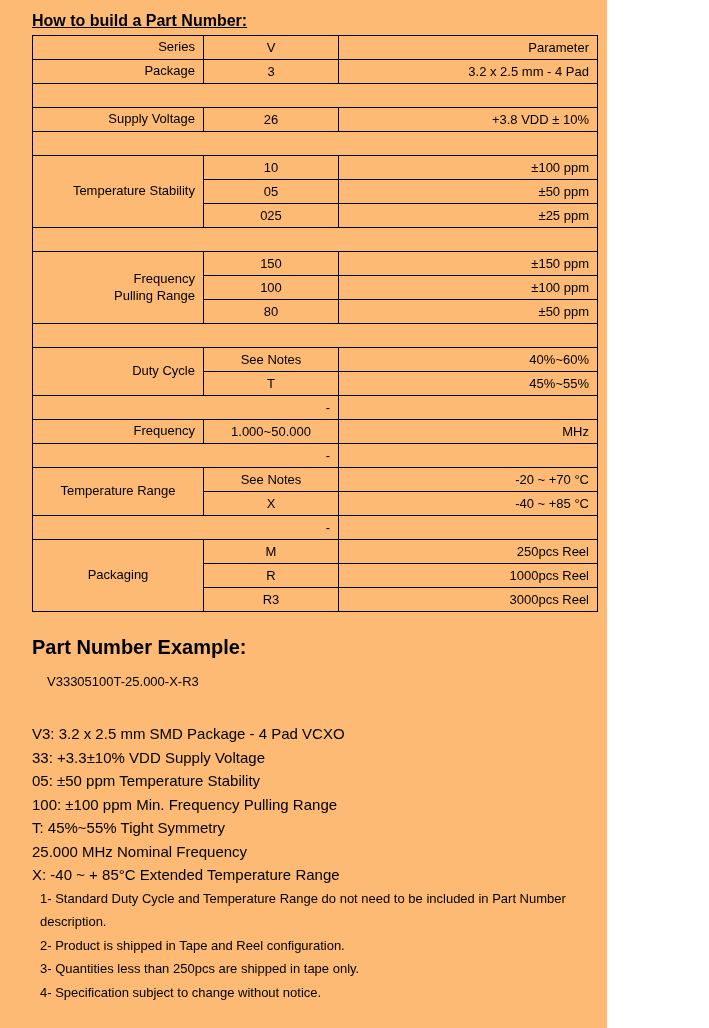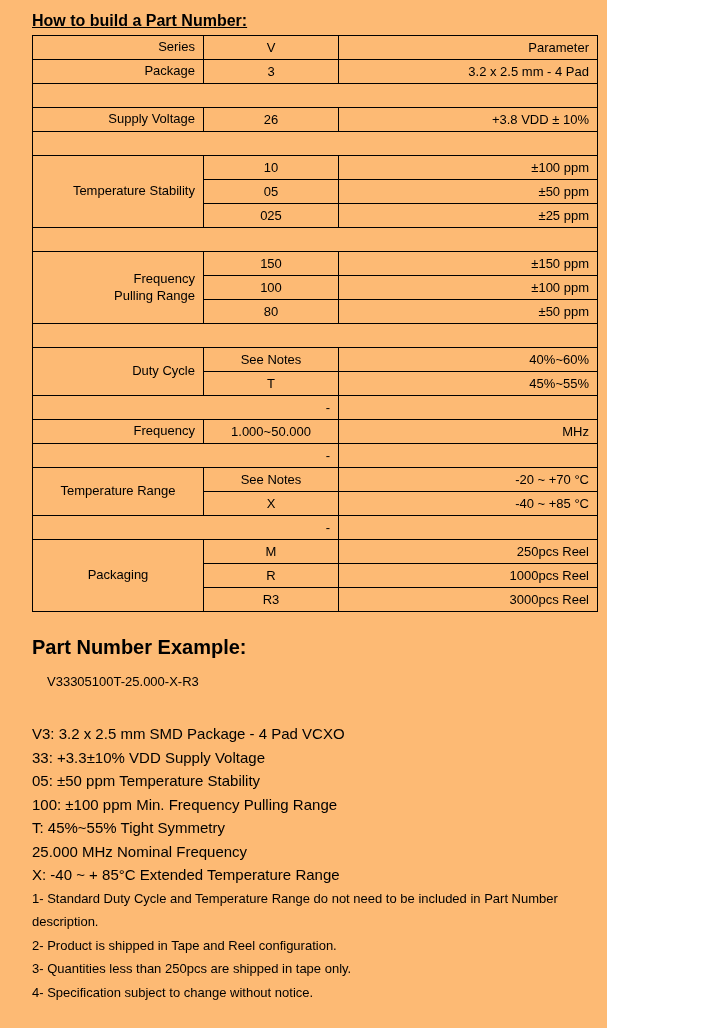--- a/index.html
+++ b/index.html
@@ -55,20 +55,21 @@
     line-height: 23.5px;
   }
   .notes-heading {
     font-size: 14px;
     font-weight: bold;
     margin: 31px 0 4px 0;
   }
   .notes-list .note-line {
     font-size: 13px;
     line-height: 23.5px;
+    margin-left: 8px;
   }
 </style>
 </head>
 <body>
 
 <div class="page">
 
   <h1 class="title">How to build a Part Number:</h1>
 
   <table class="pn-table">

